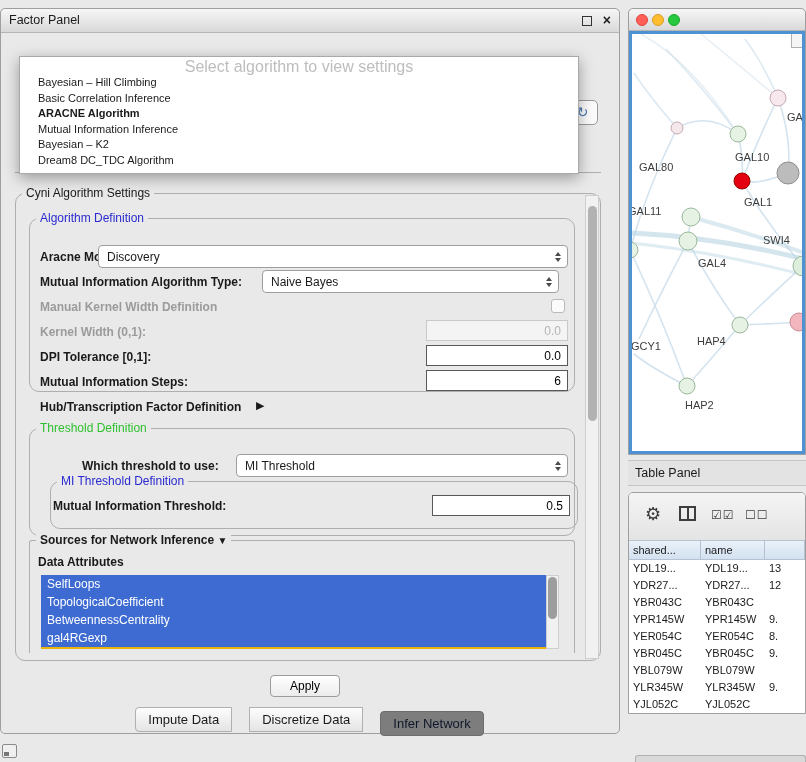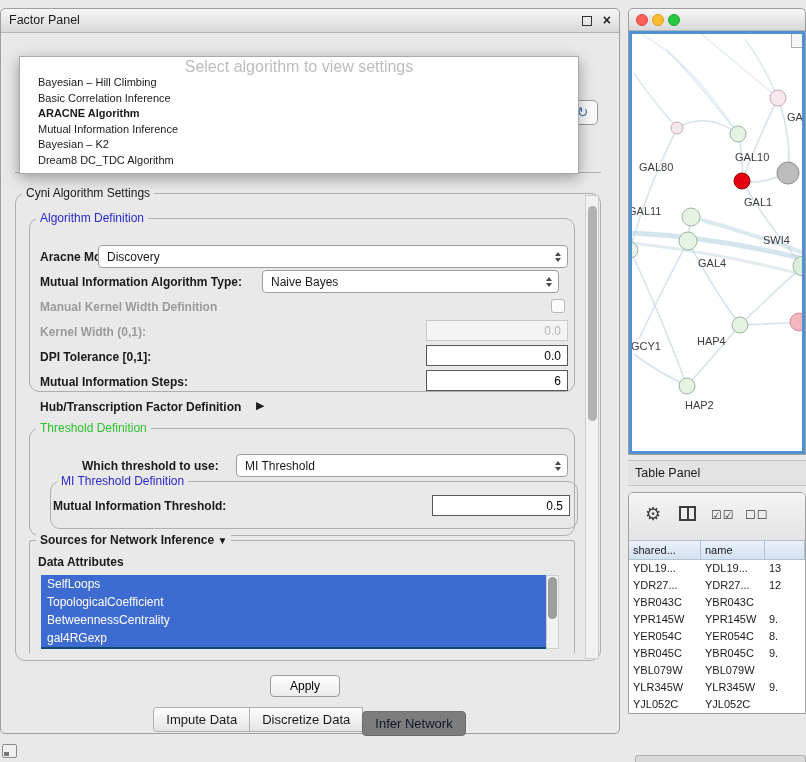--- a/index.html
+++ b/index.html
@@ -175,35 +175,35 @@
         <input class="field" style="left: 381px; top: 13px; width: 138px;" value="0.5">
       </div>
     </div>
 
     <div class="group" style="left:13px; top:346px; width:546px; height:113px; border-bottom:none; border-radius:3px 3px 0 0;">
       <span class="gtitle b">
         <span>Sources for Network Inference</span>
         <span style="font-size:10px;">▼</span>
       </span>
       <span class="label b" style="left:8px; top:14px;">Data Attributes</span>
-      <div class="abs" style="left:11px; top:34px; width:505px; height:74px; background:#0c4a6e; overflow:hidden;">
+      <div class="abs" style="left:11px; top:34px; width:505px; height:74px; background:#eab308; overflow:hidden;">
           <div class="attr-item">SelfLoops</div>
           <div class="attr-item">TopologicalCoefficient</div>
           <div class="attr-item">BetweennessCentrality</div>
           <div class="attr-item">gal4RGexp</div>
         </div>
       <div class="sbtrack" style="left:516px; top:34px; width:13px; height:74px;">
         <div class="sbthumb" style="left:1px; top:1px; width:9px; height:42px; background:#9d9d9d;"></div>
       </div>
     </div>
   </div>
 
   <button class="apply" style="left:269px; top:666px;">Apply</button>
 
-  <div class="tabrow" style="left:0; right:0; top:698px; height:24px;">
+  <div class="tabrow" style="left:0; right:0; top:698px; height:24px;gap:18px;">
       <div class="btab">Impute Data</div>
       <div class="btab">Discretize Data</div>
       <div class="btab selected">Infer Network</div>
     </div>
 </div>
 
 <div class="win" style="left:628px; top:8px; width:178px; height:447px; border-radius:5px 5px 0 0;">
   <div class="titlebar" style="height:22px;">
     <span class="traffic" style="left:7px;  background:#ff5f57; border:1px solid #e0443e;"></span>
     <span class="traffic" style="left:23px; background:#febc2e; border:1px solid #d89e24;"></span>

